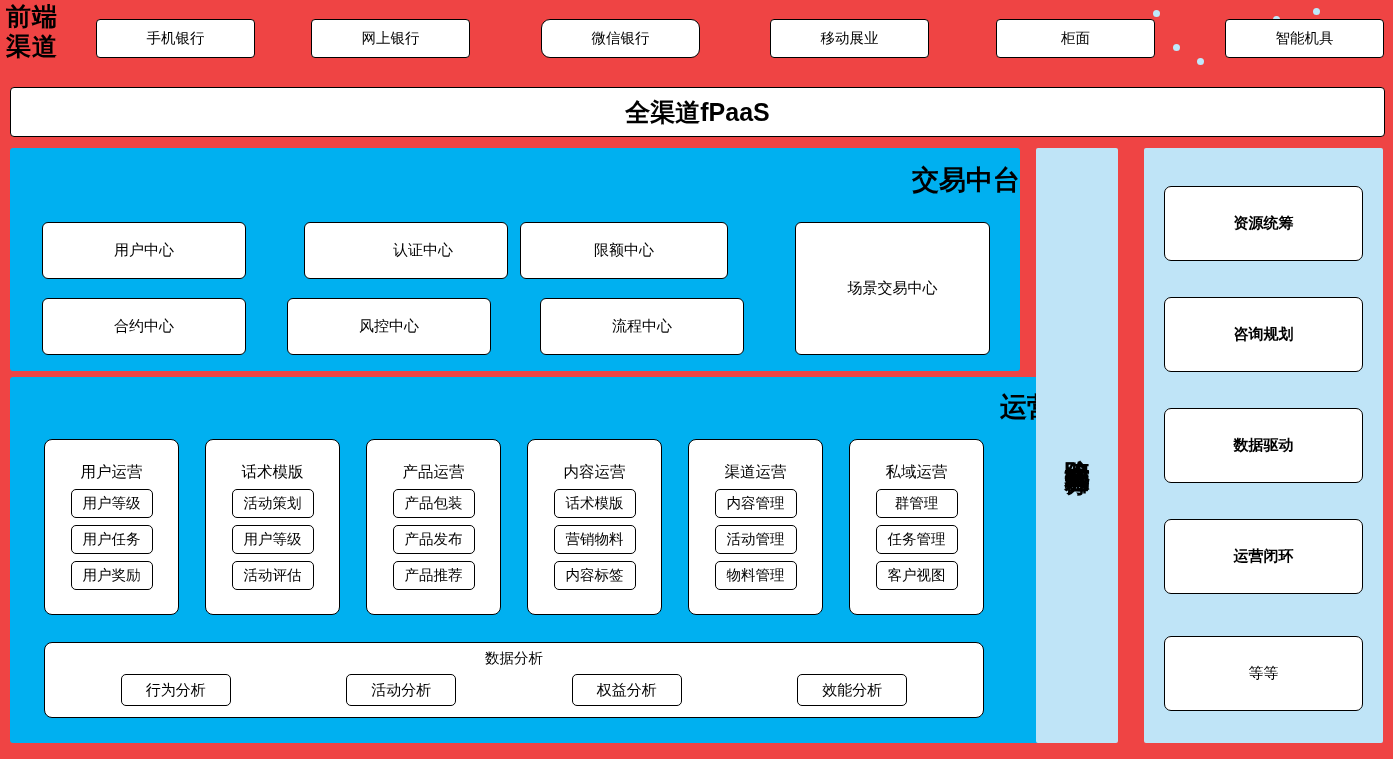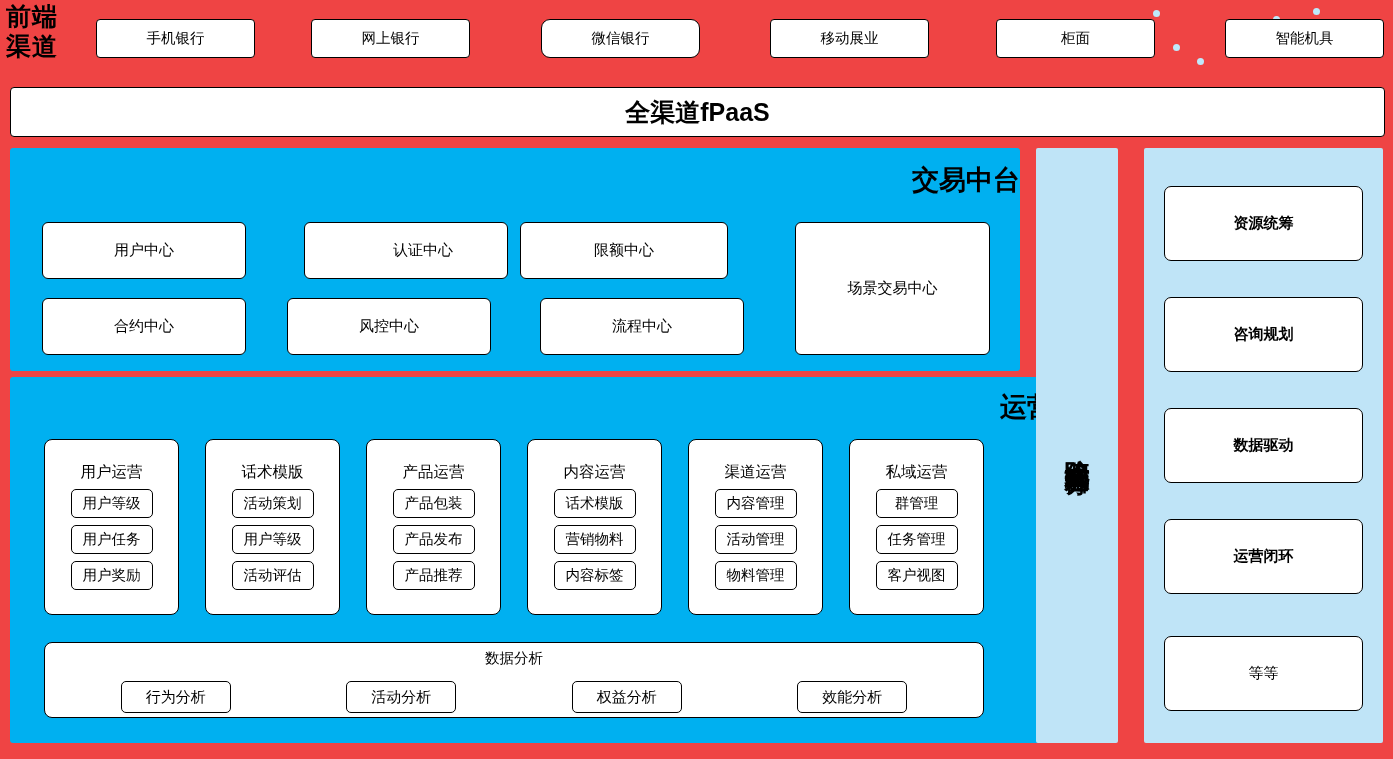--- a/index.html
+++ b/index.html
@@ -149,21 +149,21 @@
     box-sizing: border-box;
   }
   .analysis-title {
     text-align: center;
     font-size: 14.5px;
     margin-top: 6px;
   }
   .analysis-items {
     position: absolute;
     left: 0; right: 0;
-    top: 38px;
+    top: 31px;
     display: flex;
     justify-content: space-around;
     padding: 0 18px;
     box-sizing: border-box;
     text-align: center;
   }
   .ana-item {
     width: 110px;
     height: 32px;
     border: 1.6px solid #000;

